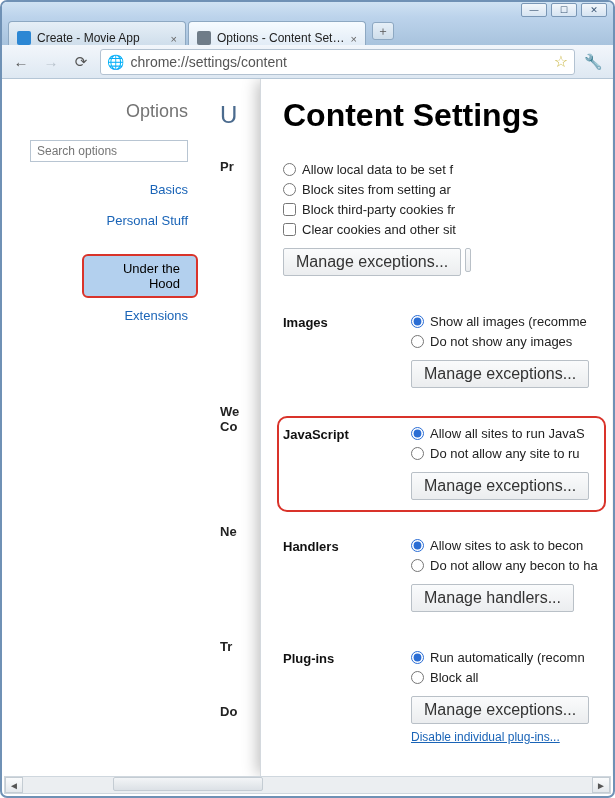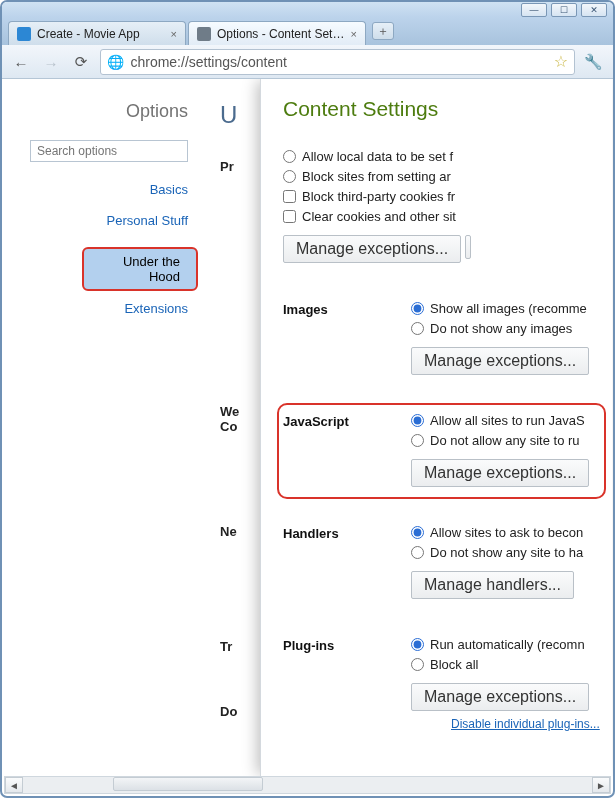--- a/index.html
+++ b/index.html
@@ -45,21 +45,21 @@
     align-items: flex-end;
     padding: 0 6px;
   }
   .tab {
     height: 24px;
     background: linear-gradient(#f6fbff,#e2ecf6);
     border: 1px solid #8da8c2;
     border-bottom: none;
     border-radius: 4px 4px 0 0;
     display: flex;
-    align-items: center;
+    align-items: flex-end;
     padding: 0 8px;
     margin-right: 2px;
     min-width: 178px;
     max-width: 178px;
     position: relative;
     color: #222;
   }
   .tab.inactive { background: linear-gradient(#e6eff7,#cfdeeb); }
   .tab .favicon {
     width: 14px; height: 14px; border-radius: 2px; margin-right: 6px;
@@ -136,21 +136,21 @@
     font-size:13px;
     padding: 8px 12px 8px 0;
     text-decoration: none;
   }
   .side-link.selected-wrap {
     background:#b3d0ee;
     border: 2px solid #d9332a;
     border-radius: 6px;
     color:#000;
     padding: 5px 16px 5px 10px;
-    margin: 11px 2px 2px 80px;
+    margin: 18px 2px 2px 80px;
     display:inline-block;
   }
   .main-col {
     flex: 1;
     padding: 22px 10px 0 8px;
     color:#333;
   }
   .main-col h1 {
     font-size: 24px; font-weight: normal; color:#4b6b8e; margin:0 0 30px 0;
     overflow:hidden; white-space:nowrap;
@@ -162,21 +162,21 @@
     top: 0;
     width: 352px;
     height: 100%;
     background:#fff;
     box-shadow: -5px 0 14px -2px rgba(0,0,0,0.25);
     border-left: 1px solid #d4d9de;
     padding: 18px 0 0 22px;
     overflow: hidden;
   }
   .overlay-panel h1 {
-    font-size: 21px; color:#4d7c0f; font-weight: normal; margin:0 0 28px 0;
+    font-size: 32px; color:#000000; font-weight: bold; margin:0 0 28px 0;
   }
   .section {
     display:flex;
     margin-bottom: 38px;
     position: relative;
   }
   .section .sec-title {
     width: 128px;
     font-weight: bold;
     font-size: 13px;
@@ -211,21 +211,21 @@
     border: 1px solid #b9c0c7;
     border-radius: 2px; margin-left:4px; vertical-align:top; margin-top:6px;
   }
   .js-highlight {
     position:absolute;
     border: 2px solid #d9332a;
     border-radius: 10px;
     left: -6px; right: 6px; top: -10px; bottom: -12px;
     pointer-events: none;
   }
-  .link { color:#1a64b7; text-decoration: underline; font-size:12px; white-space:nowrap; overflow:hidden; display:inline-block; margin-top:6px;margin-left:40px; }
+  .link { color:#1a64b7; text-decoration: underline; font-size:12px; white-space:nowrap; overflow:hidden; display:inline-block; margin-top:6px; }
   
   .hscroll {
     position:absolute; left:2px; right:2px; bottom:2px; height:18px;
     background:#ebeef1; border:1px solid #cfd7de;
     display:flex; align-items:center;
   }
   .hscroll .arrow { width:18px; height:16px; background:linear-gradient(#fafbfc,#e4e8ec); border:1px solid #c4ccd3; display:flex;align-items:center;justify-content:center;font-size:10px;color:#555;}
   .hscroll .track { flex:1; position:relative; height:16px;}
   .hscroll .thumb { position:absolute; left:90px; width:150px; top:0; height:14px; background:linear-gradient(#f3f5f7,#dce1e6); border:1px solid #c4ccd3; border-radius:2px;}
 </style>
@@ -361,21 +361,21 @@
 
     <div class="section">
       <div class="sec-title">Handlers</div>
       <div class="sec-body">
         <label class="opt-row">
             <input type="radio" checked="" style="">
             <span>Allow sites to ask to becon</span>
           </label>
         <label class="opt-row">
             <input type="radio" style="">
-            <span>Do not show any site to ha</span>
+            <span>Do not allow any becon to ha</span>
           </label>
         <span class="manage-btn">Manage handlers...</span>
       </div>
     </div>
 
     <div class="section" style="margin-bottom:8px">
       <div class="sec-title">Plug-ins</div>
       <div class="sec-body">
         <label class="opt-row">
             <input type="radio" checked="" style="">

